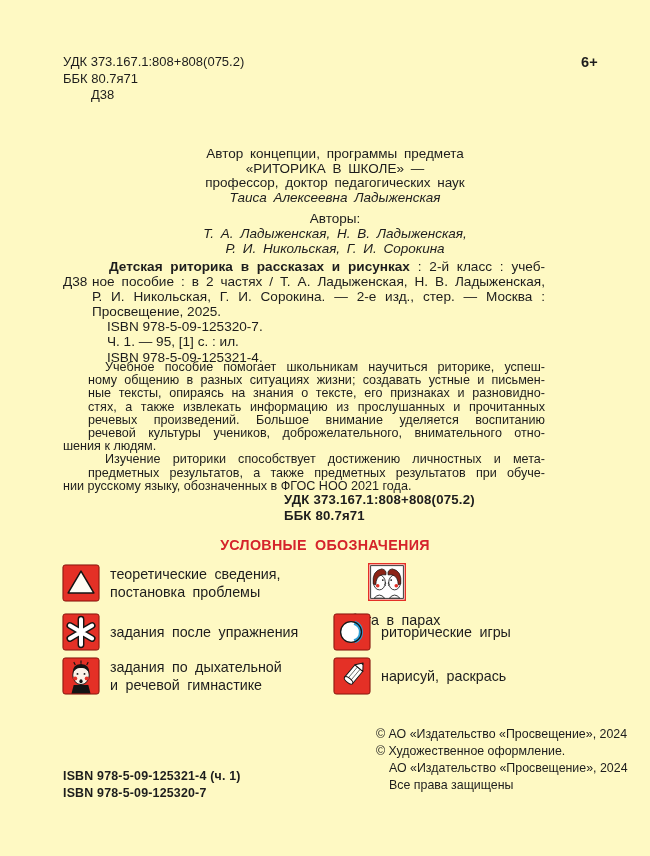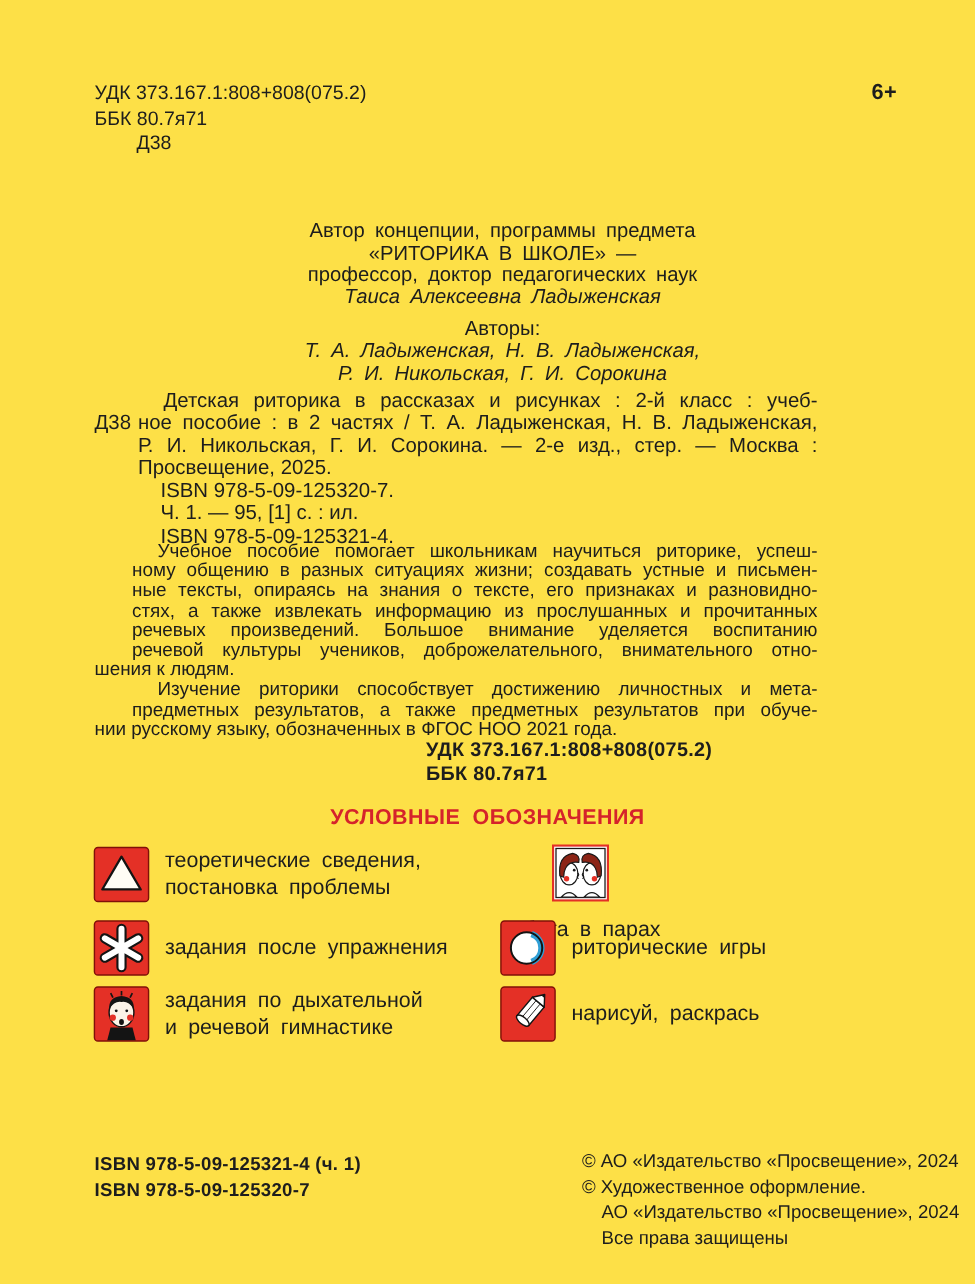--- a/index.html
+++ b/index.html
@@ -1,40 +1,40 @@
 <!DOCTYPE html>
 <html lang="ru"><head>
 <meta charset="utf-8">
 <style>
   html,body{margin:0;padding:0;}
   body{
     width:650px;height:856px;background:#fbfbfb;
     font-family:"Liberation Sans",sans-serif;color:#1d1d1d;
     -webkit-text-size-adjust:none;
   }
-  .page{position:relative;width:650px;height:856px;background:#fde047;overflow:hidden;}
+  .page{position:relative;width:650px;height:856px;background:#fef9c3;overflow:hidden;}
 
   
   .top-ids{position:absolute;left:63px;top:54px;font-size:13px;line-height:16.5px;}
   .top-ids .code-indent{margin-left:28px;}
   .age-badge{position:absolute;left:581px;top:54px;font-size:14.5px;font-weight:bold;letter-spacing:.3px;}
 
   
   .author-block{position:absolute;left:110px;top:147px;width:450px;text-align:center;
     font-size:13.5px;line-height:14.6px;word-spacing:3px;}
   .author-block .it{font-style:italic;}
   .author-block .authors-label{margin-top:7px;}
 
   
   .bib{position:absolute;left:92px;top:259px;width:453px;font-size:13.6px;line-height:15.1px;}
   .bib .bib-code{position:absolute;left:-29px;top:15.1px;}
   .bib .jline{text-align:justify;text-align-last:justify;}
   .bib .first{text-indent:17px;}
   .bib .ind{padding-left:15px;}
-  .b{font-weight:normal;}
+  .b{font-weight:bold;}
 
   
   .annot{position:absolute;left:63px;top:361px;width:482px;font-size:12.6px;line-height:13.2px;}
   .annot .jline{text-align:justify;text-align-last:justify;margin-left:25px;}
   .annot .find{text-indent:17px;}
 
   
   .bold-ids{position:absolute;left:284px;top:492px;font-size:13.2px;font-weight:bold;line-height:15.5px;letter-spacing:.2px;}
 
   
@@ -46,21 +46,21 @@
   .li2{left:333px;top:563px;flex-direction:column;}
   .li3{left:62px;top:612px;}
   .li4{left:333px;top:612px;}
   .li5{left:62px;top:656px;}
   .li6{left:333px;top:656px;}
   .licon{display:block;width:38px;height:38px;flex:0 0 38px;}
   .licon svg{display:block;}
 
   
   .footer-isbn{position:absolute;left:63px;top:726px;font-size:12.4px;font-weight:bold;line-height:17px;letter-spacing:.2px;margin-top:42px;}
-  .footer-copy{position:absolute;left:388px;top:726px;font-size:12.4px;line-height:17px;margin-top:40px;}
+  .footer-copy{position:absolute;left:376px;top:726px;font-size:12.4px;line-height:17px;}
   .footer-copy .cindent{padding-left:13px;}
 </style>
 </head>
 <body>
 
 <div class="page">
 
   <div class="top-ids">
     <div>УДК 373.167.1:808+808(075.2)</div>
     <div>ББК 80.7я71</div>

